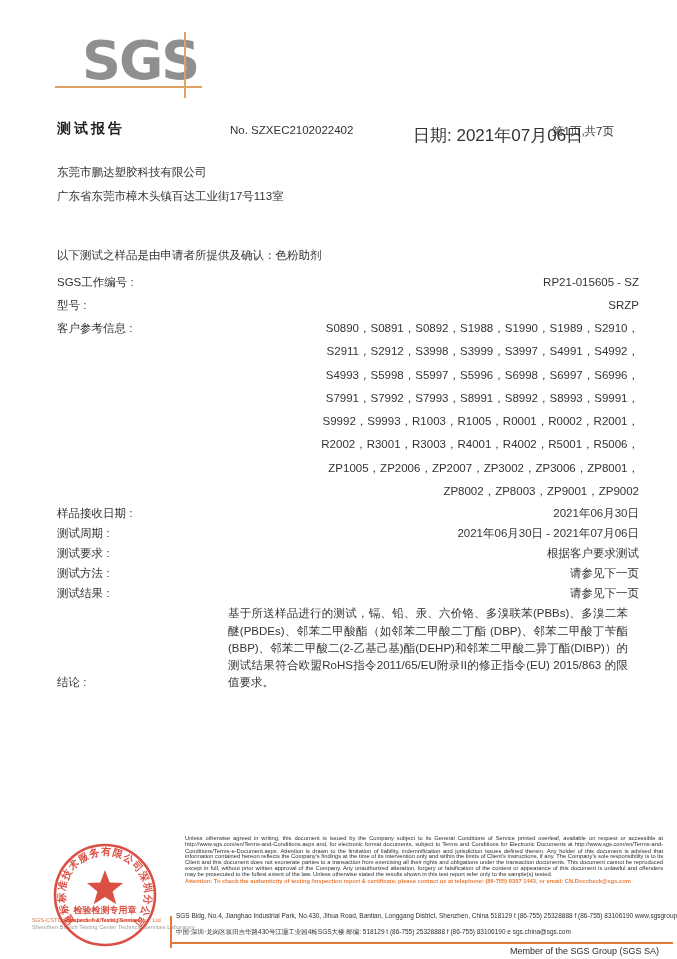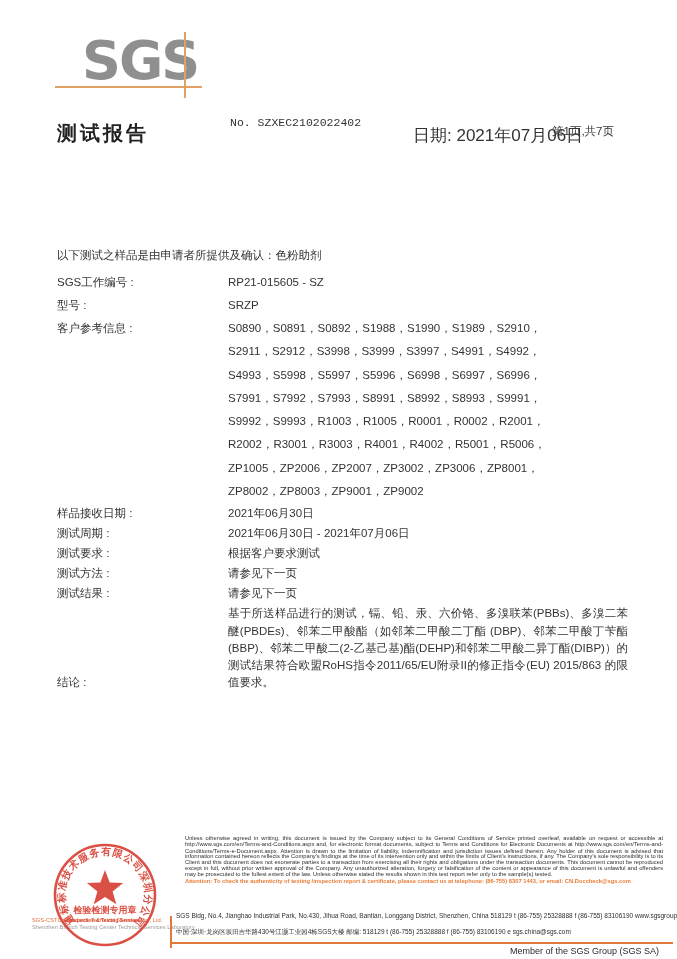--- a/index.html
+++ b/index.html
@@ -12,33 +12,33 @@
   
   .logo-text{
     position:absolute; left:82px; top:34px;
     font-size:54px; font-weight:bold; letter-spacing:-2px;
     color:#8f8f8f; line-height:1;
     font-family:"DejaVu Sans","Liberation Sans",sans-serif;
   }
   .logo-hline{position:absolute; left:55px; top:86px; width:147px; height:2px; background:#dfa164;}
   .logo-vline{position:absolute; left:184px; top:32px; width:2px; height:66px; background:#dfa164;}
   
-  .doc-title{position:absolute; left:57px; top:120px; font-size:20px; font-weight:bold; color:#222; letter-spacing:3px;}
-  .report-no{position:absolute; left:230px; top:116px; font-size:11.5px; color:#333;font-family:Liberation Mono, monospace;}
+  .doc-title{position:absolute; left:57px; top:120px; font-size:14px; font-weight:bold; color:#222; letter-spacing:3px;}
+  .report-no{position:absolute; left:230px; top:124px; font-size:11.5px; color:#333;}
   .report-date{position:absolute; left:413px; top:124px; font-size:17px; color:#333;}
   .report-page{position:absolute; left:552px; top:124px; font-size:11.5px; color:#333;}
   
   .applicant{position:absolute; left:57px; top:160px; font-size:11.5px; line-height:24px; color:#333;}
   
   .statement{position:absolute; left:57px; top:248px; font-size:11.5px; color:#333;}
   
   .fields{position:absolute; left:57px; top:271px; right:38px;}
   .row{display:flex; align-items:flex-start;}
   .row .label{width:171px; flex:none; font-size:11.5px; line-height:23px; color:#333;}
-  .row .value{flex:1; font-size:11.5px; line-height:23px; color:#333;}
+  .row .value{flex:1; font-size:11.5px; line-height:23px; color:#333;text-align:right;}
   .row.tight .label,.row.tight .value{line-height:20px;}
   .codes .code-line{line-height:23.3px;}
   .row.conclusion{margin-top:2px;align-items:flex-end;}
   .row.conclusion .value{line-height:17.2px; max-width:400px; text-align:justify;}
   .row.conclusion .label{line-height:17.2px;}
   
   .scaled{transform:scale(0.72); transform-origin:0 0;}
   .legal-block{position:absolute; left:185px; top:836px; width:478px;}
   .legal-inner{width:664px; font-size:8px; line-height:8.3px; color:#2e2e2e; text-align:justify;}
   .legal-inner .attention{color:#e87a35; font-weight:bold; margin-top:1px;}
@@ -61,20 +61,24 @@
 
   <div class="logo-text">SGS</div>
   <div class="logo-hline"></div>
   <div class="logo-vline"></div>
 
   <div class="doc-title">测试报告</div>
   <div class="report-no">No. SZXEC2102022402</div>
   <div class="report-date">日期: 2021年07月06日</div>
   <div class="report-page">第1页,共7页</div>
 
+  <div class="applicant">
+    <div>东莞市鹏达塑胶科技有限公司</div>
+    <div>广东省东莞市樟木头镇百达工业街17号113室</div>
+  </div>
 
   <div class="statement">以下测试之样品是由申请者所提供及确认：色粉助剂</div>
 
   <div class="fields">
 
     <div class="row">
       <div class="label">SGS工作编号 :</div>
       <div class="value">RP21-015605 - SZ</div>
     </div>
 

